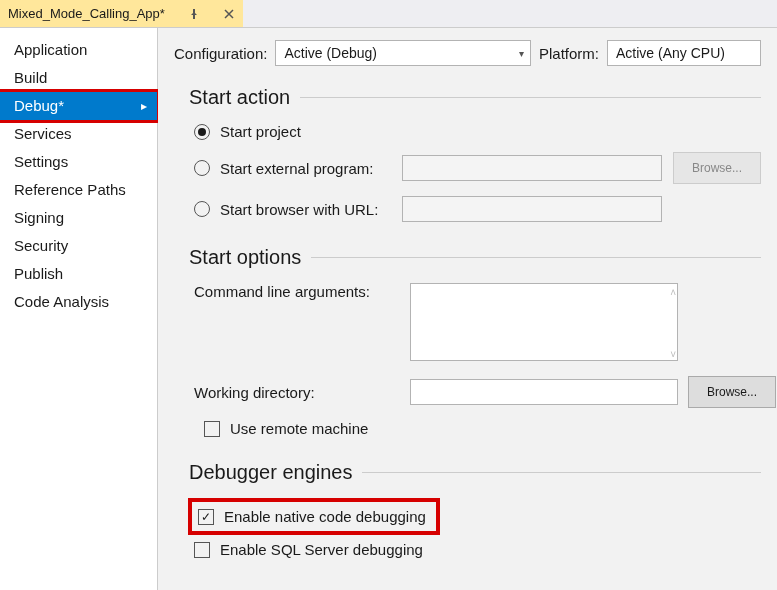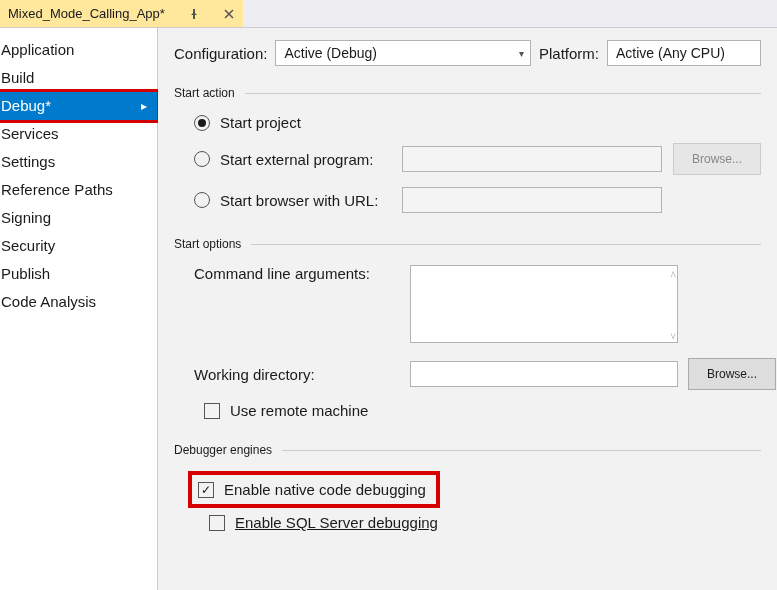--- a/index.html
+++ b/index.html
@@ -3,52 +3,52 @@
 <meta charset="utf-8">
 <style>
   * { box-sizing: border-box; font-family: "Segoe UI", Arial, sans-serif; }
   body { margin: 0; background: #fff; font-size: 15px; color: #1a1a1a; }
   .window { width: 777px; height: 590px; display: flex; flex-direction: column; background: #fff; }
   .tabbar { height: 28px; background: #eeeef2; display: flex; align-items: stretch; border-bottom: 1px solid #ccc; }
   .tab { background: #ffe79b; display: flex; align-items: center; padding: 0 8px; font-size: 13px; gap: 23px; }
   .tab .pin, .tab .close { width: 12px; height: 12px; display: inline-flex; align-items: center; justify-content: center; }
   .body { flex: 1; display: flex; overflow: hidden; }
   .sidebar { width: 158px; border-right: 1px solid #ccc; background: #fff; padding-top: 8px; display: flex; flex-direction: column; }
-  .nav-item { padding: 4px 1px; font-size: 15px; cursor: pointer; color: #1a1a1a; position: relative; line-height: 20px; }
+  .nav-item { padding: 4px 14px; font-size: 15px; cursor: pointer; color: #1a1a1a; position: relative; line-height: 20px; }
   .nav-item.selected { background: #007acc; color: #fff; }
   .nav-item.selected::after { content: "▸"; position: absolute; right: 10px; top: 4px; font-size: 12px; color: #fff; }
   .nav-highlight { border: 3px solid #d60000; margin: -3px; }
   .main { flex: 1; background: #f2f2f2; padding: 12px 16px 0 16px; overflow: auto; }
   .top-row { display: flex; align-items: center; gap: 8px; margin-bottom: 20px; }
   .top-row label { font-size: 15px; }
   .dropdown { background: #fff; border: 1px solid #b3b3b3; height: 26px; display: flex; align-items: center; padding: 0 8px; font-size: 14px; position: relative; }
   .dropdown.config { flex: 1; min-width: 200px; }
   .dropdown.platform { width: 154px; }
   .dropdown .chev { position: absolute; right: 6px; color: #555; font-size: 10px; }
   .section { margin: 0 0 24px 0; }
   .section-title-row { display: flex; align-items: center; gap: 10px; margin-bottom: 14px; }
-  .section-title { font-size: 12px; color: #1a1a1a; white-space: nowrap; }
+  .section-title { font-size: 20px; color: #1a1a1a; white-space: nowrap; margin-left: 15px; }
   .hr { flex: 1; height: 1px; background: #ccc; }
   .row { display: flex; align-items: center; margin: 0 0 12px 20px; gap: 10px; }
   .row.offset { margin-left: 30px; }
   .radio { width: 16px; height: 16px; border: 1.5px solid #555; border-radius: 50%; display: inline-flex; align-items: center; justify-content: center; flex-shrink: 0; }
   .radio.checked::after { content: ""; width: 8px; height: 8px; background: #1a1a1a; border-radius: 50%; }
   .check { width: 16px; height: 16px; border: 1.5px solid #555; display: inline-flex; align-items: center; justify-content: center; flex-shrink: 0; font-size: 12px; color: #1a1a1a; }
   .input-text { height: 26px; border: 1px solid #b3b3b3; background: #f4f4f4; }
   .input-text.enabled { background: #fff; }
   .input-ext { width: 260px; }
   .input-url { width: 260px; }
   .btn { height: 32px; width: 88px; background: #e6e6e6; border: 1px solid #ccc; display: inline-flex; align-items: center; justify-content: center; font-size: 12px; color: #888; }
   .btn.enabled { background: #ddd; color: #1a1a1a; border-color: #aaa; }
   textarea.cmdargs { width: 268px; height: 78px; border: 1px solid #b3b3b3; font-family: inherit; font-size: 14px; resize: none; background: #fff; }
   .grid-row { display: grid; grid-template-columns: 206px auto 1fr; align-items: flex-start; margin-left: 20px; gap: 10px; margin-bottom: 12px; }
   .grid-row.center { align-items: center; }
   .browse-col { display:flex; justify-content:flex-end; }
   .highlight-box { border: 4px solid #d60000; padding: 6px 10px 6px 6px; display: inline-flex; align-items: center; gap: 10px; margin-left: 14px; margin-bottom: 6px; }
-  .dbg-row { margin-left: 35px; display: flex; align-items: center; gap: 10px; text-decoration: underline; }
+  .dbg-row { margin-left: 20px; display: flex; align-items: center; gap: 10px; }
   .textarea-wrap { position: relative; display: inline-block; }
   .textarea-wrap .scroll-hint { position: absolute; right: 2px; top: 4px; color: #bbb; font-size: 10px; }
   .textarea-wrap .scroll-hint.bot { top: auto; bottom: 4px; }
 </style>
 </head>
 <body>
 
 <div class="window">
 
   <div class="tabbar">

